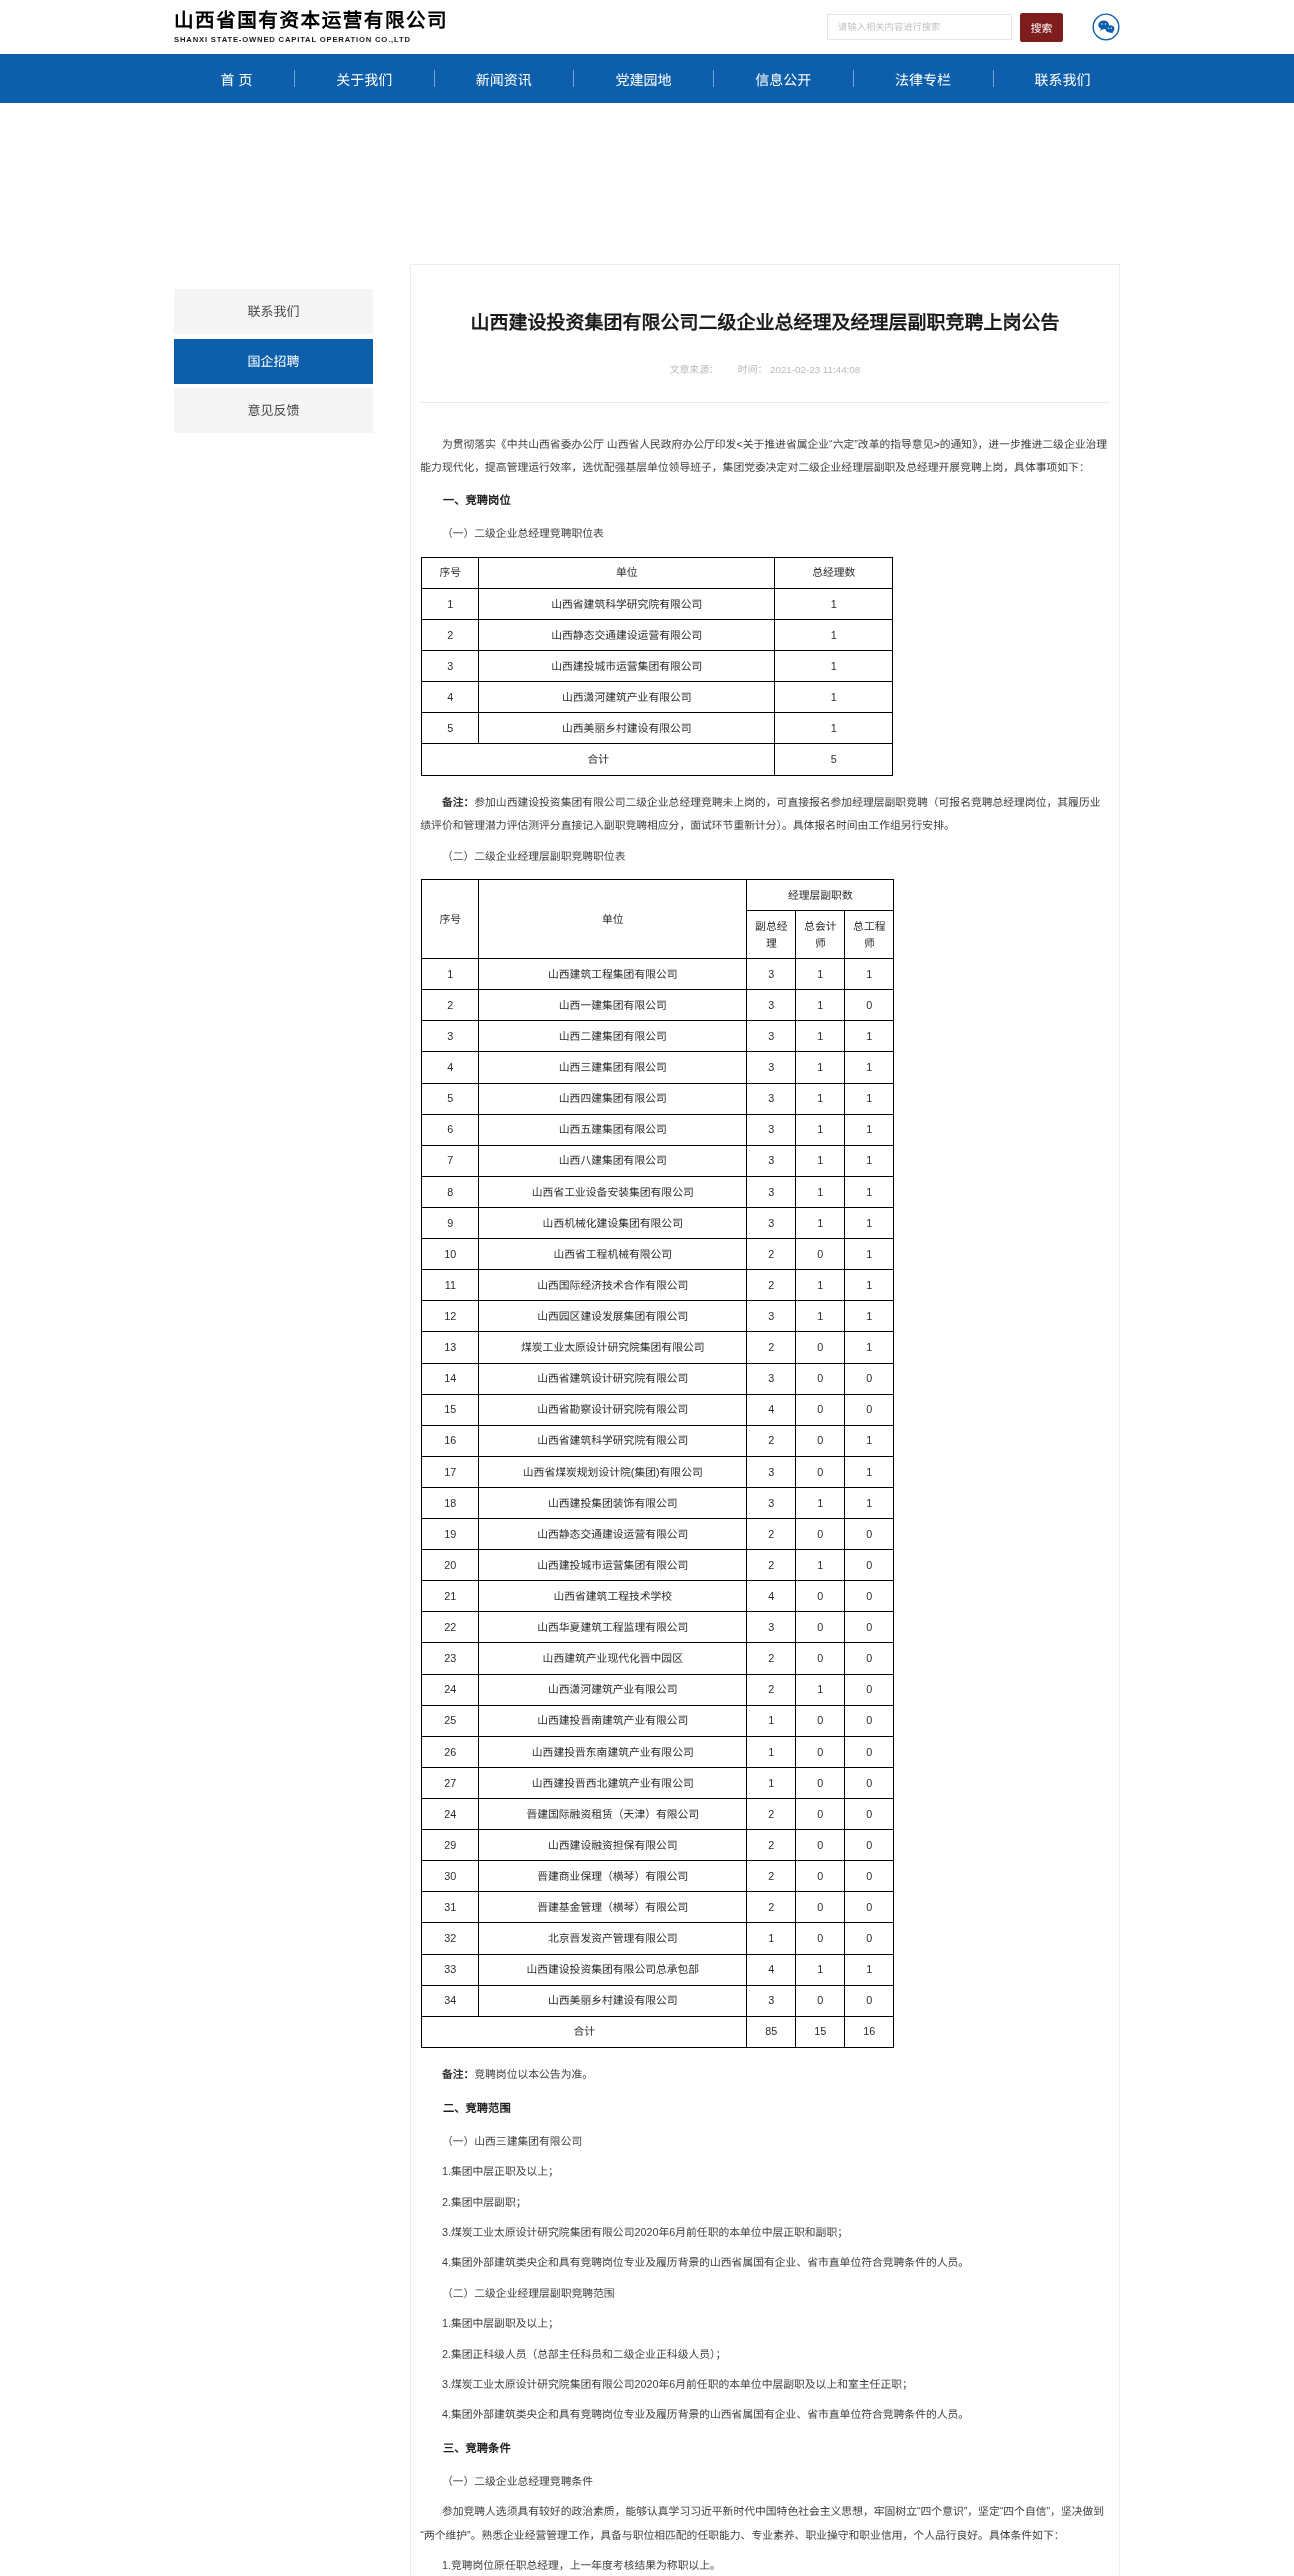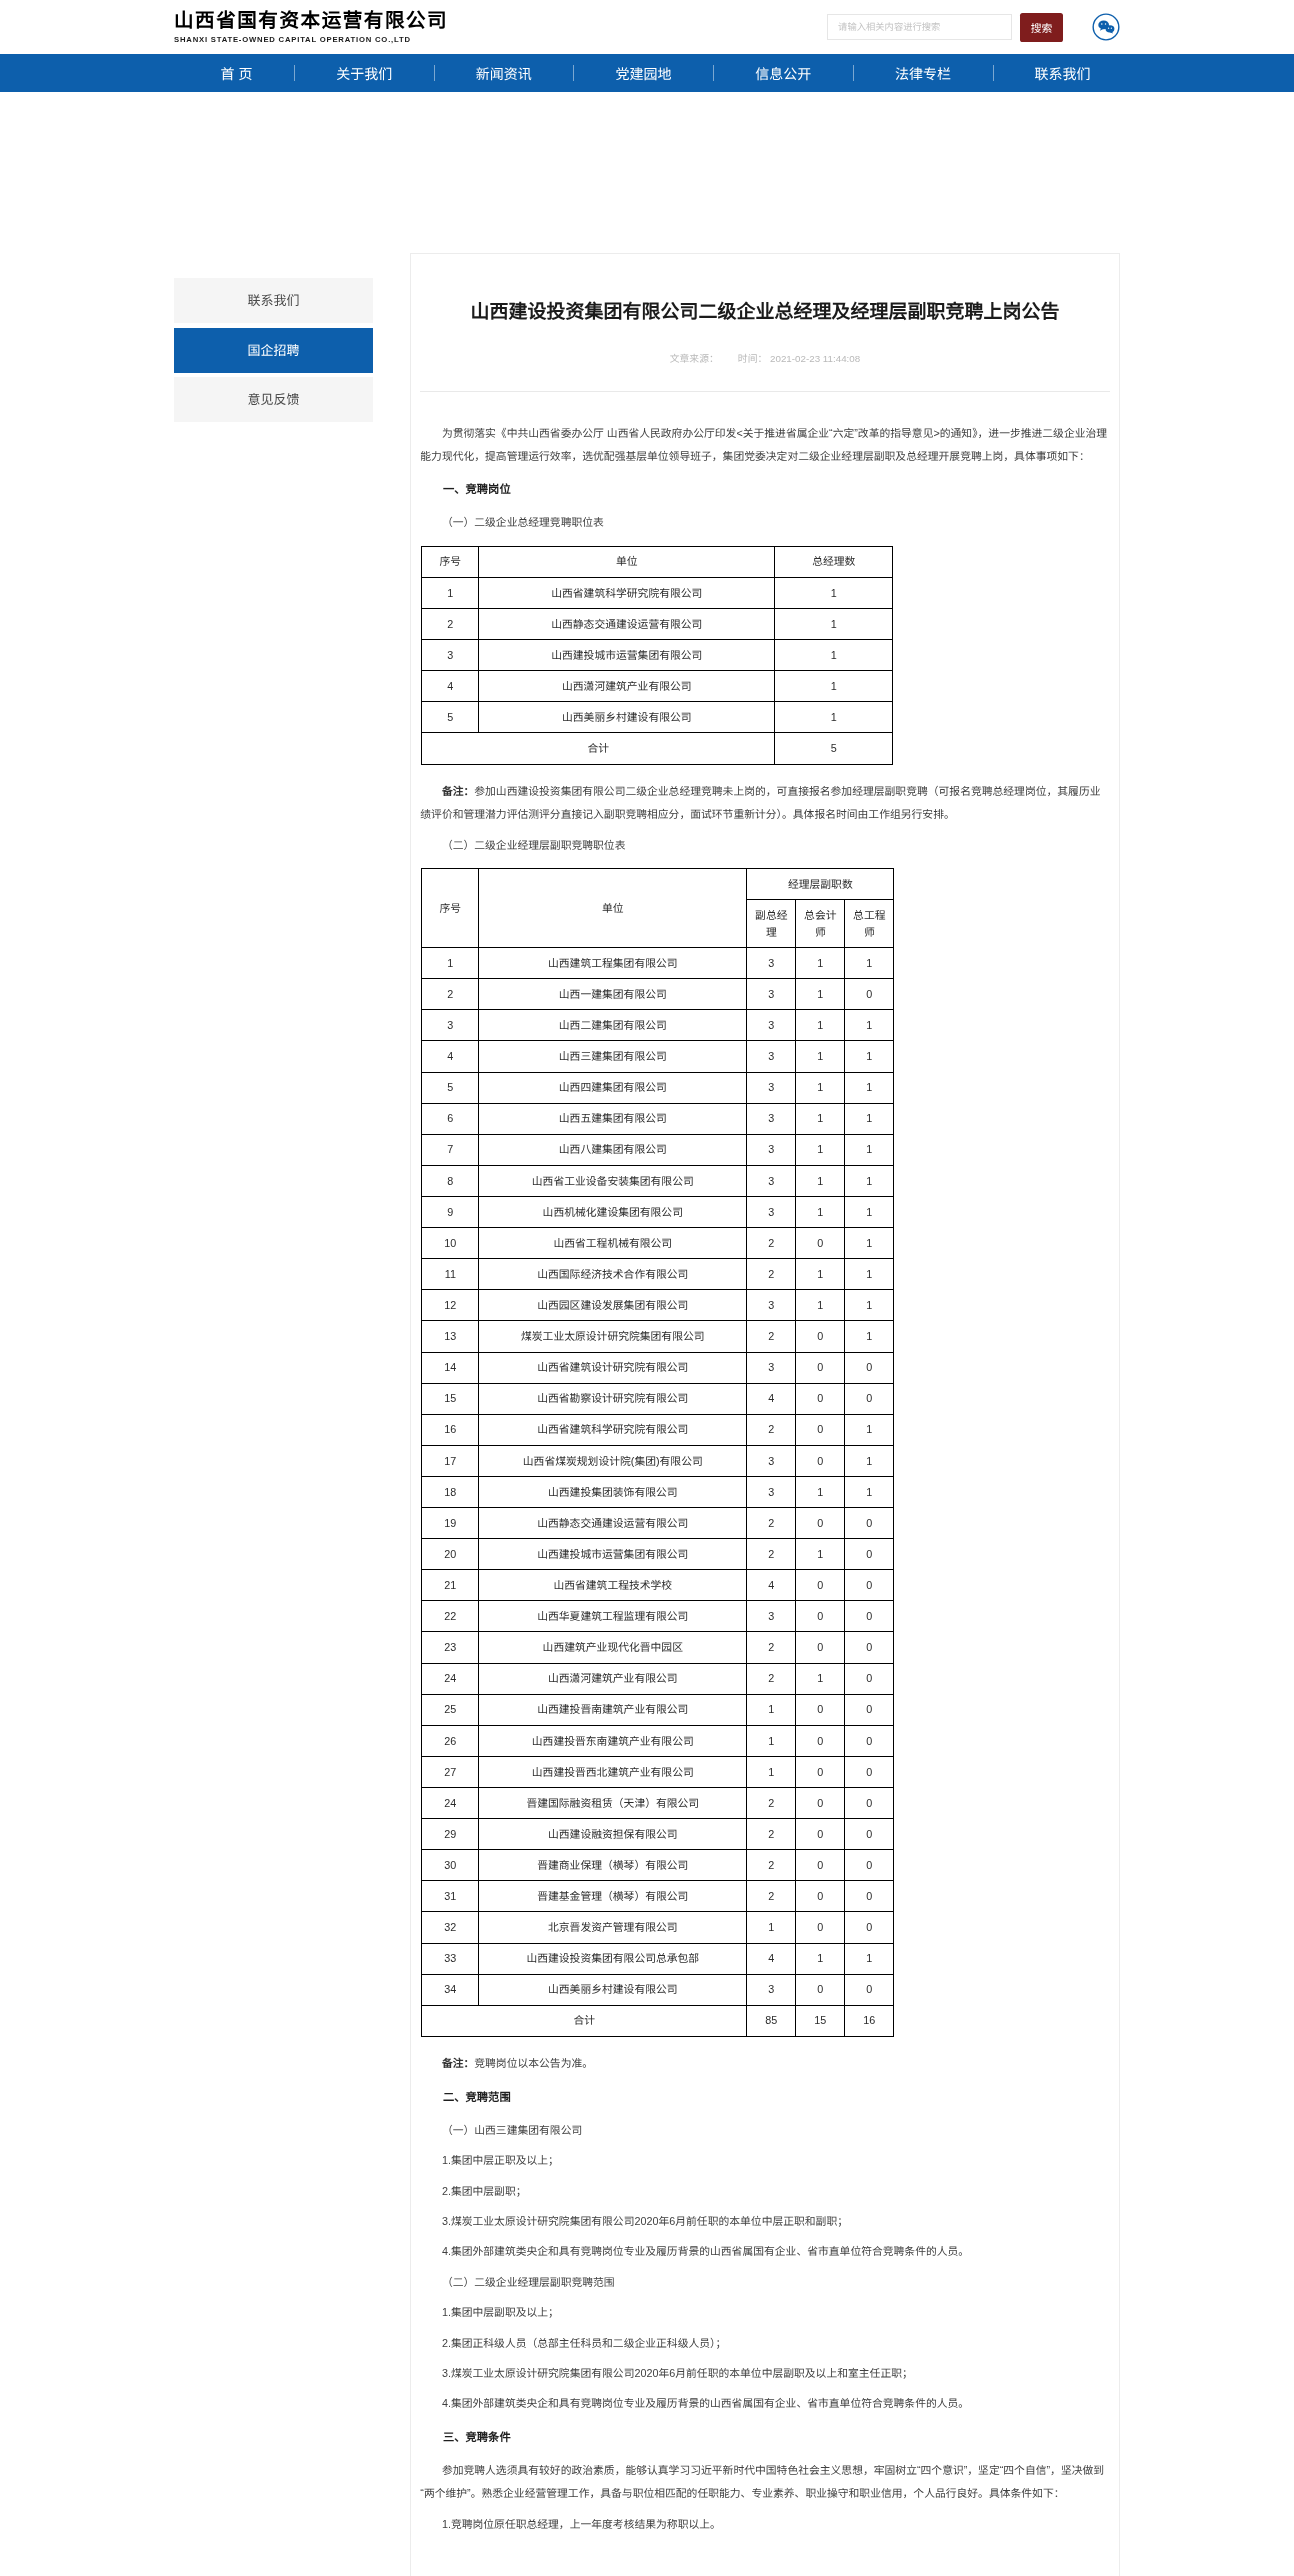--- a/index.html
+++ b/index.html
@@ -12,21 +12,21 @@
   .logo{display:flex;flex-direction:column;justify-content:center;}
   .logo-cn{font-size:19.6px;font-weight:bold;color:#000;letter-spacing:1.5px;line-height:1.1;}
   .logo-en{font-size:7.7px;font-weight:bold;color:#1a1a1a;letter-spacing:0.8px;margin-top:3.6px;}
   .search-area{margin-left:auto;display:flex;align-items:center;}
   .search-input{width:185px;height:26px;border:0.5px solid #e6e6e6;font-size:9.3px;color:#444;padding:0 10.3px;outline:none;box-sizing:border-box;background:#fff;}
   .search-input::placeholder{color:#c3c3c3;}
   .search-btn{width:43px;height:29px;background:#7f1d1d;color:#fff;font-size:10.8px;border:none;margin-left:8.2px;border-radius:2.6px;cursor:pointer;}
   .wechat{width:28px;height:28px;margin-left:29px;cursor:pointer;display:block;}
 
   
-  .nav{background:#0d5fac;height:38px;}
+  .nav{background:#0d5fac;height:49px;}
   .nav .container{display:flex;align-items:center;height:100%;padding-left:25px;box-sizing:border-box;}
   .nav-item{color:#fff;font-size:14px;padding:0 21.6px;text-decoration:none;cursor:pointer;white-space:nowrap;}
   .nav-sep{width:0.5px;height:16.5px;background:rgba(255,255,255,.45);flex:none;}
 
   
   .content{display:flex;align-items:flex-start;margin-top:161px;}
   .sidebar{width:199px;flex:none;margin-top:25px;}
   .side-item{height:45px;line-height:45px;background:#f5f5f5;color:#4a4a4a;font-size:13px;text-align:center;margin-bottom:4.6px;cursor:pointer;}
   .side-item.active{background:#0d5fac;color:#fff;}
   .main-card{flex:1;margin-left:37px;border:0.5px solid #ececec;padding:33px 9.3px 57px;box-sizing:border-box;background:#fff;}
@@ -428,19 +428,20 @@
           <p class="para">1.集团中层正职及以上；</p>
           <p class="para">2.集团中层副职；</p>
           <p class="para">3.煤炭工业太原设计研究院集团有限公司2020年6月前任职的本单位中层正职和副职；</p>
           <p class="para">4.集团外部建筑类央企和具有竞聘岗位专业及履历背景的山西省属国有企业、省市直单位符合竞聘条件的人员。</p>
           <p class="sub">（二）二级企业经理层副职竞聘范围</p>
           <p class="para">1.集团中层副职及以上；</p>
           <p class="para">2.集团正科级人员（总部主任科员和二级企业正科级人员）；</p>
           <p class="para">3.煤炭工业太原设计研究院集团有限公司2020年6月前任职的本单位中层副职及以上和室主任正职；</p>
           <p class="para">4.集团外部建筑类央企和具有竞聘岗位专业及履历背景的山西省属国有企业、省市直单位符合竞聘条件的人员。</p>
           <p class="sec">三、竞聘条件</p>
+          <p class="sub">（一）二级企业总经理竞聘条件</p>
           <p class="para">参加竞聘人选须具有较好的政治素质，能够认真学习习近平新时代中国特色社会主义思想，牢固树立“四个意识”，坚定“四个自信”，坚决做到“两个维护”。熟悉企业经营管理工作，具备与职位相匹配的任职能力、专业素养、职业操守和职业信用，个人品行良好。具体条件如下：</p>
           <p class="para">1.竞聘岗位原任职总经理，上一年度考核结果为称职以上。</p>
         </div>
     </section>
   </div>
 </div>
 
 
 </body></html>

